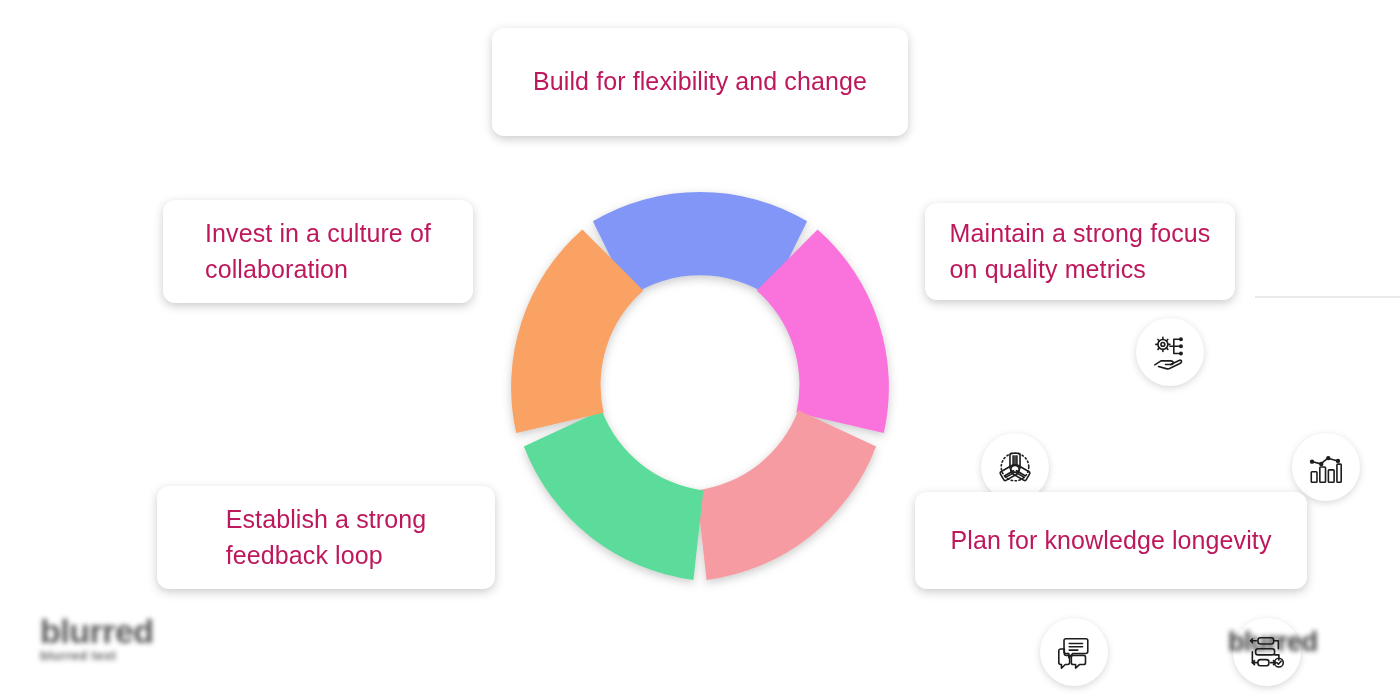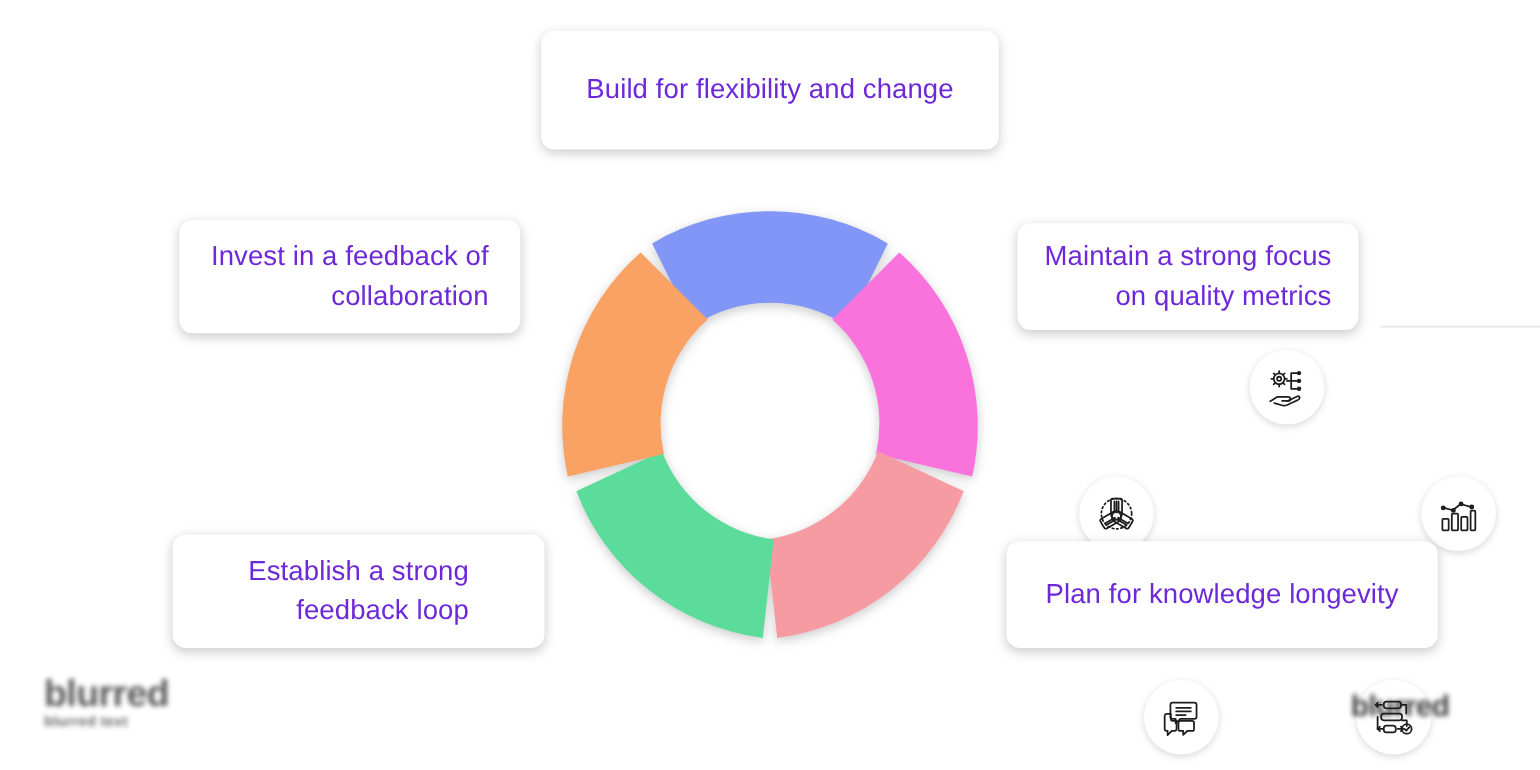--- a/index.html
+++ b/index.html
@@ -84,24 +84,24 @@
     background: #ffffff;
     border-radius: 12px;
     box-shadow: 0 3px 10px rgba(55,55,55,0.26);
     display: flex;
     align-items: center;
     justify-content: center;
     box-sizing: border-box;
     padding: 10px 18px;
   }
   .card .card-text {
-    color: #6d28d9;
+    color: #be185d;
     font-size: 25px;
     line-height: 1.42;
-    text-align: right;
+    text-align: left;
     font-weight: 400;
     letter-spacing: 0.1px;
     white-space: pre-line;
   }
 
   #card-top        { left: 492px;  top: 28px;  width: 416px; height: 108px; }
   #card-right-top  { left: 925px;  top: 203px; width: 310px; height: 97px;  }
   #card-right-bot  { left: 915px;  top: 492px; width: 392px; height: 97px;  }
   #card-left-bot   { left: 157px;  top: 486px; width: 338px; height: 103px; }
   #card-left-top   { left: 163px;  top: 200px; width: 310px; height: 103px; }
@@ -289,21 +289,21 @@
   <div class="card" id="card-right-bot">
     <span class="card-text">Plan for knowledge longevity</span>
   </div>
 
   <div class="card" id="card-left-bot">
     <span class="card-text">Establish a strong
 feedback loop</span>
   </div>
 
   <div class="card" id="card-left-top">
-    <span class="card-text">Invest in a feedback of
+    <span class="card-text">Invest in a culture of
 collaboration</span>
   </div>
 
   <div class="watermark" id="watermark-left">
     <div class="wm-main">blurred</div>
     <div class="wm-sub">blurred text</div>
   </div>
 
   <div class="watermark" id="watermark-right">
     <div class="wm-main">blurred</div>

